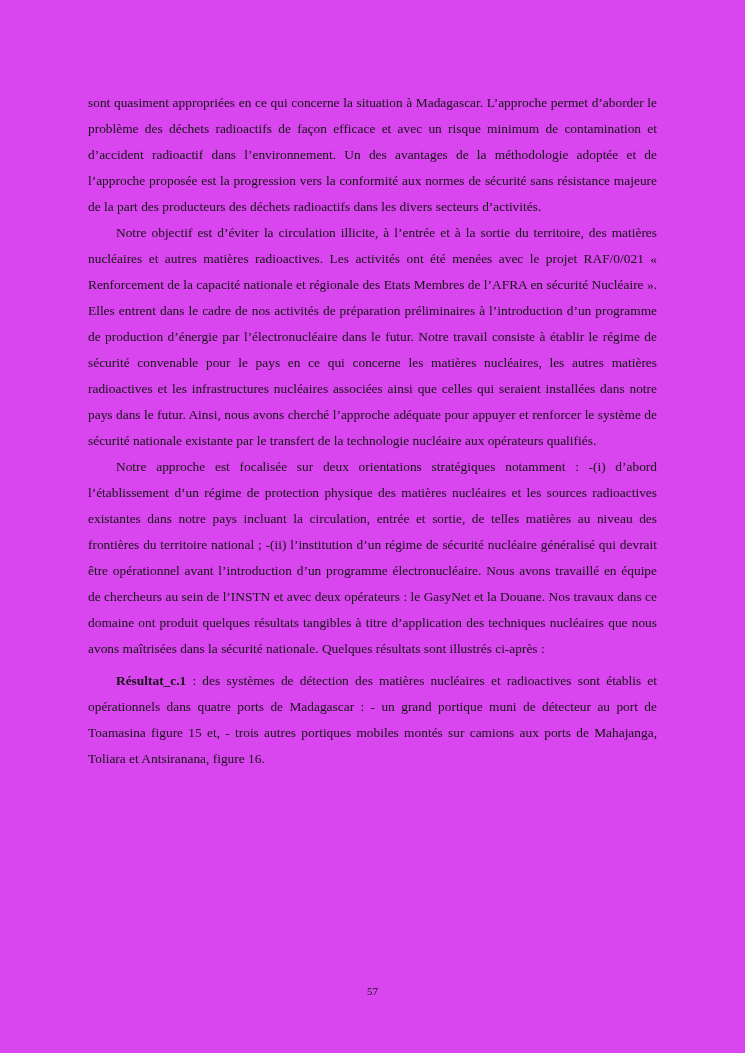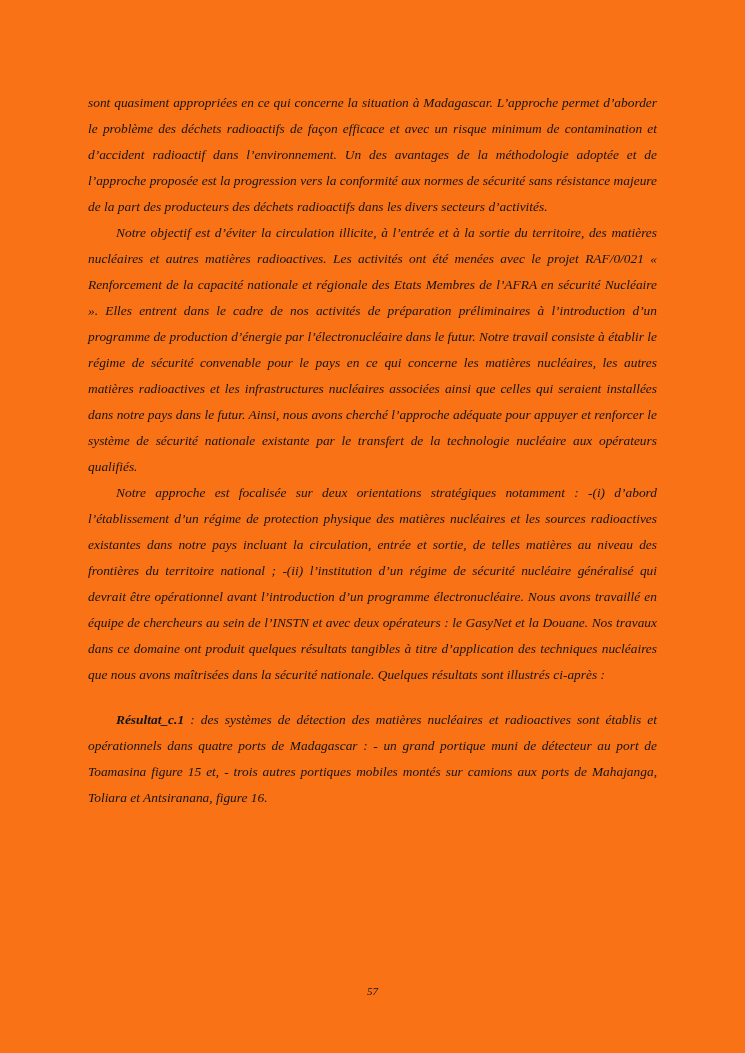--- a/index.html
+++ b/index.html
@@ -5,47 +5,46 @@
   html, body {
     margin: 0;
     padding: 0;
     background: #ffffff;
   }
   .page {
     position: relative;
     width: 745px;
     height: 1053px;
     box-sizing: border-box;
-    background: #f97316;
+    background: #d946ef;
     padding: 90px 88px 0 88px;
     font-family: "Liberation Serif", "DejaVu Serif", serif;
     font-size: 13.4px;
     color: #141414;
     overflow: hidden;
-    font-style: italic;
   }
   p.body-para {
     margin: 0;
     text-align: justify;
     line-height: 26px;
   }
   .indent {
     text-indent: 28px;
   }
   p.heading {
     margin: 6px 0 0 0;
     font-weight: bold;
     line-height: 26px;
     text-indent: 28px;
   }
   .heading-gap {
     margin-left: 9px;
   }
   p.result-para {
-    margin-top: 19px;
+    margin-top: 6px;
   }
   .result-label {
     font-weight: bold;
   }
   .page-number {
     position: absolute;
     left: 0;
     right: 0;
     bottom: 56px;
     text-align: center;

